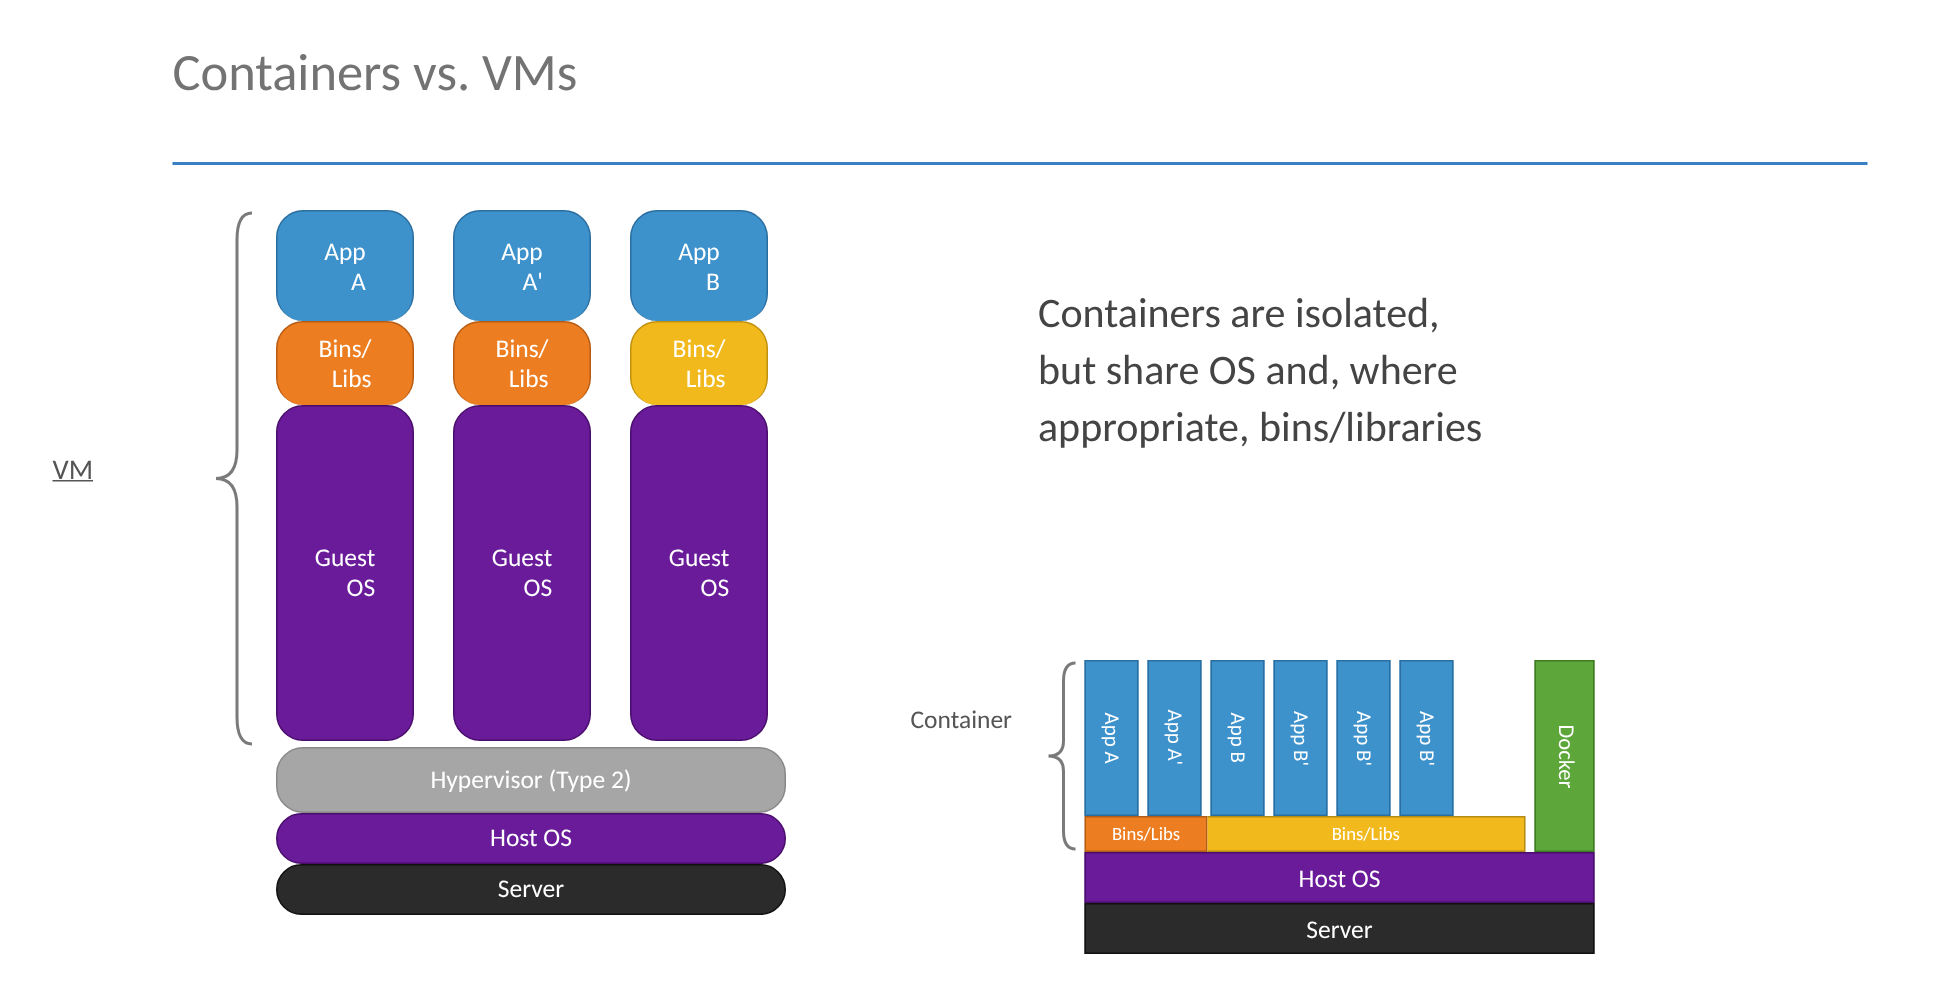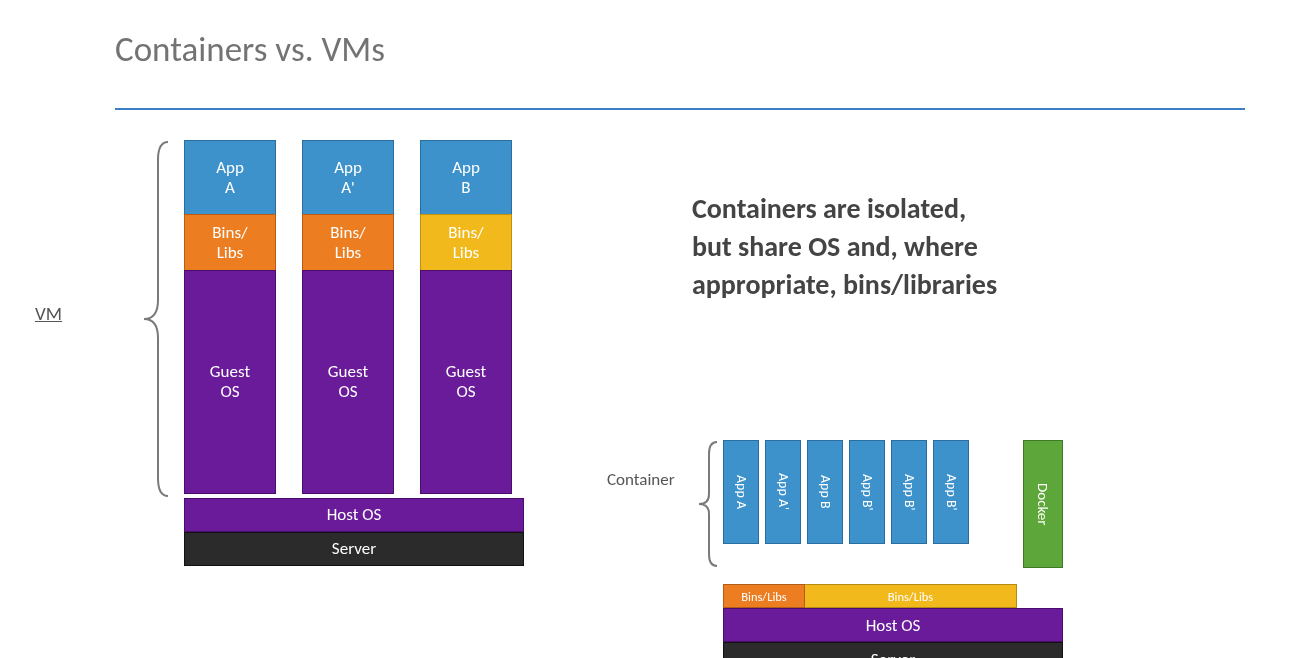--- a/index.html
+++ b/index.html
@@ -42,26 +42,27 @@
     gap: 26px;
   }
   .vm-col {
     width: 92px;
     display: flex;
     flex-direction: column;
   }
   .layer {
     color: #fff;
     font-size: 17px;
-    text-align: center;
+    text-align: right;
     display: flex;
     align-items: center;
     justify-content: center;
     white-space: pre-line;
     line-height: 1.15;
+    border-radius: 18px;
   }
   .app   { background:#3e92cc; height:74px; border:1.5px solid #2a6ea0; border-bottom:0; }
   .bins-orange { background:#ec7d21; height:56px; border:1.5px solid #b85c13; border-bottom:0; }
   .bins-yellow { background:#f2b91c; height:56px; border:1.5px solid #c0900f; border-bottom:0; }
   .guest { background:#6a1b9a; height:224px; border:1.5px solid #4a0d6d; }
   .base-stack {
     margin-top: 4px;
     display: flex;
     flex-direction: column;
   }
@@ -88,21 +89,21 @@
   }
 
   
   .explain {
     position: absolute;
     left: 692px;
     top: 190px;
     font-size: 28px;
     color: #444;
     line-height: 1.35;
-    font-weight: 700;
+    font-weight: 400;
   }
 
   
   .c-stack {
     position: absolute;
     left: 723px;
     top: 440px;
     width: 340px;
   }
   .c-cols {
@@ -141,21 +142,20 @@
     border:1.5px solid #3f7a25;
     color:#fff;
     font-size:15px;
     display:flex;
     align-items:center;
     justify-content:center;
   }
   .c-bins-row {
     display:flex;
     width: 294px; 
-    margin-top: 40px;
   }
   .c-bins {
     color:#fff;
     font-size:12.5px;
     height:24px;
     display:flex;
     align-items:center;
     justify-content:center;
     border:1.5px solid rgba(0,0,0,.25);
   }
@@ -213,20 +213,21 @@
     <div class="vm-col">
       <div class="layer app">App
 B</div>
       <div class="layer bins-yellow">Bins/
 Libs</div>
       <div class="layer guest">Guest
 OS</div>
     </div>
   </div>
   <div class="base-stack">
+    <div class="layer hyperv">Hypervisor (Type 2)</div>
     <div class="layer hostos">Host OS</div>
     <div class="layer server">Server</div>
   </div>
 </div>
 
 <div class="explain" style="white-space:pre-line;">Containers are isolated,
 but share OS and, where
 appropriate, bins/libraries</div>
 
 <div class="c-label">Container</div>

